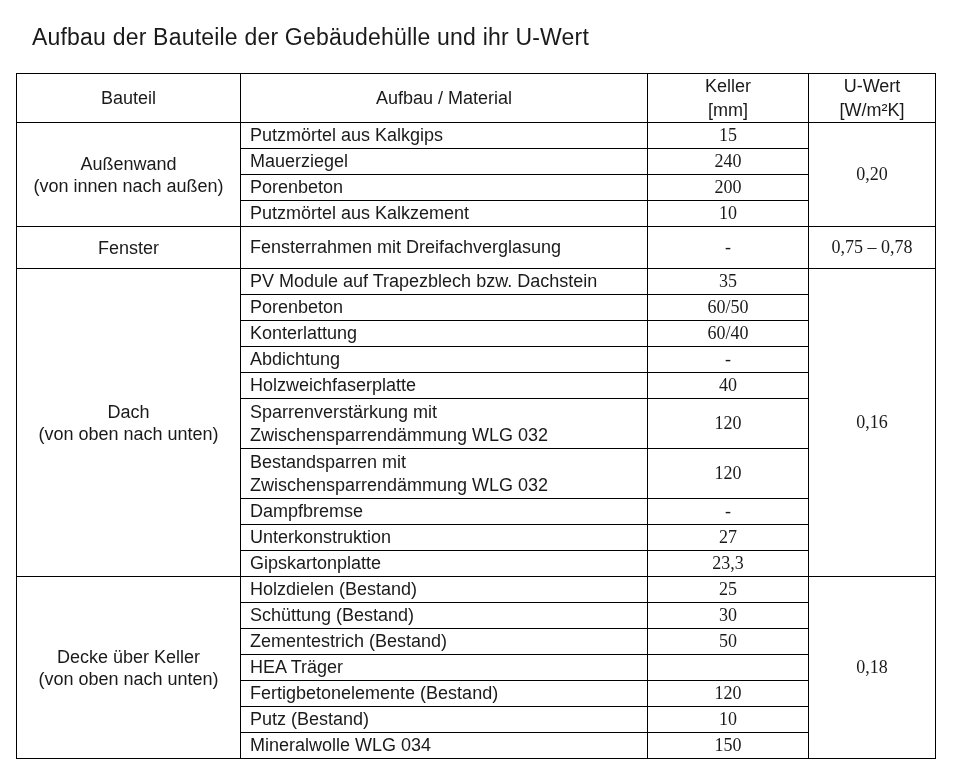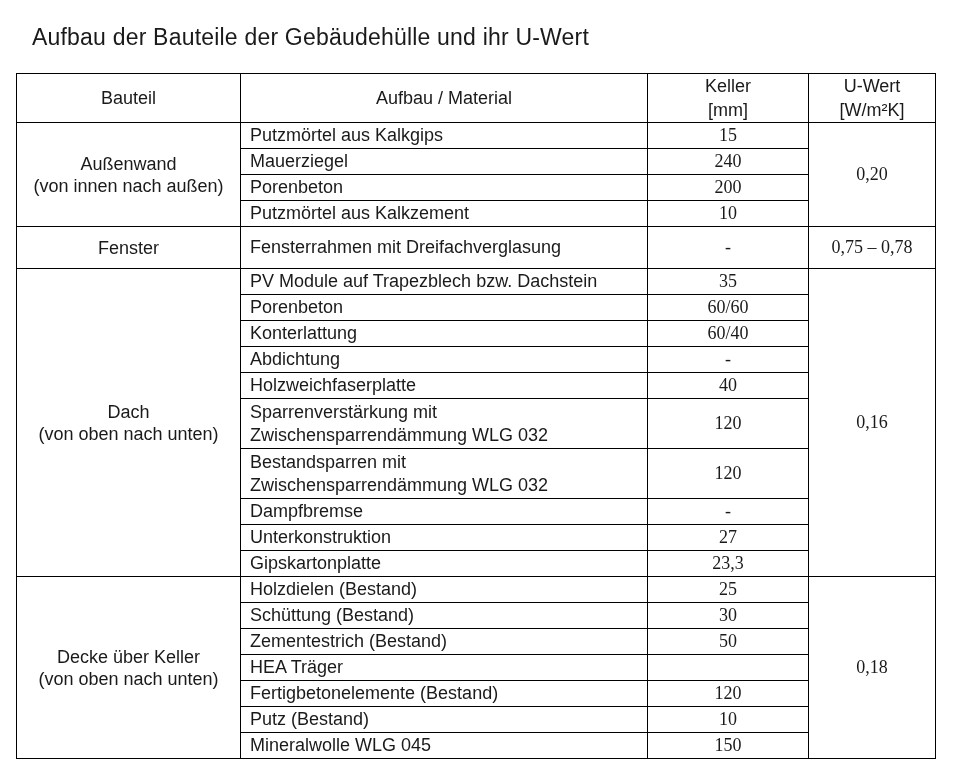--- a/index.html
+++ b/index.html
@@ -115,21 +115,21 @@
 
     <tr class="r">
       <td class="cell-bauteil" rowspan="10">Dach
 (von oben nach unten)</td>
       <td class="cell-material">PV Module auf Trapezblech  bzw. Dachstein</td>
       <td class="cell-dicke">35</td>
       <td class="cell-uwert" rowspan="10">0,16</td>
     </tr>
     <tr class="r">
       <td class="cell-material">Porenbeton</td>
-      <td class="cell-dicke">60/60</td>
+      <td class="cell-dicke">60/50</td>
     </tr>
     <tr class="r">
       <td class="cell-material">Konterlattung</td>
       <td class="cell-dicke">60/40</td>
     </tr>
     <tr class="r">
       <td class="cell-material">Abdichtung</td>
       <td class="cell-dicke">-</td>
     </tr>
     <tr class="r">
@@ -180,17 +180,17 @@
     </tr>
     <tr class="r">
       <td class="cell-material">Fertigbetonelemente (Bestand)</td>
       <td class="cell-dicke">120</td>
     </tr>
     <tr class="r">
       <td class="cell-material">Putz (Bestand)</td>
       <td class="cell-dicke">10</td>
     </tr>
     <tr class="r">
-      <td class="cell-material">Mineralwolle WLG 045</td>
+      <td class="cell-material">Mineralwolle WLG 034</td>
       <td class="cell-dicke">150</td>
     </tr>
   </tbody>
 </table>
 
 </body></html>

